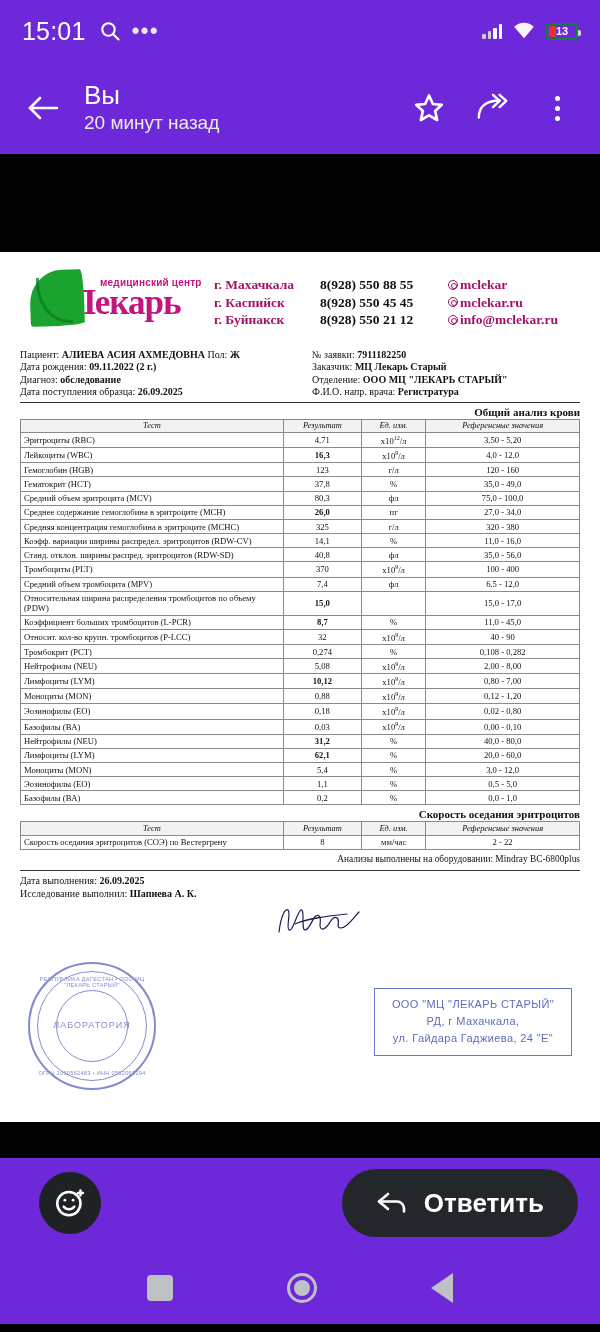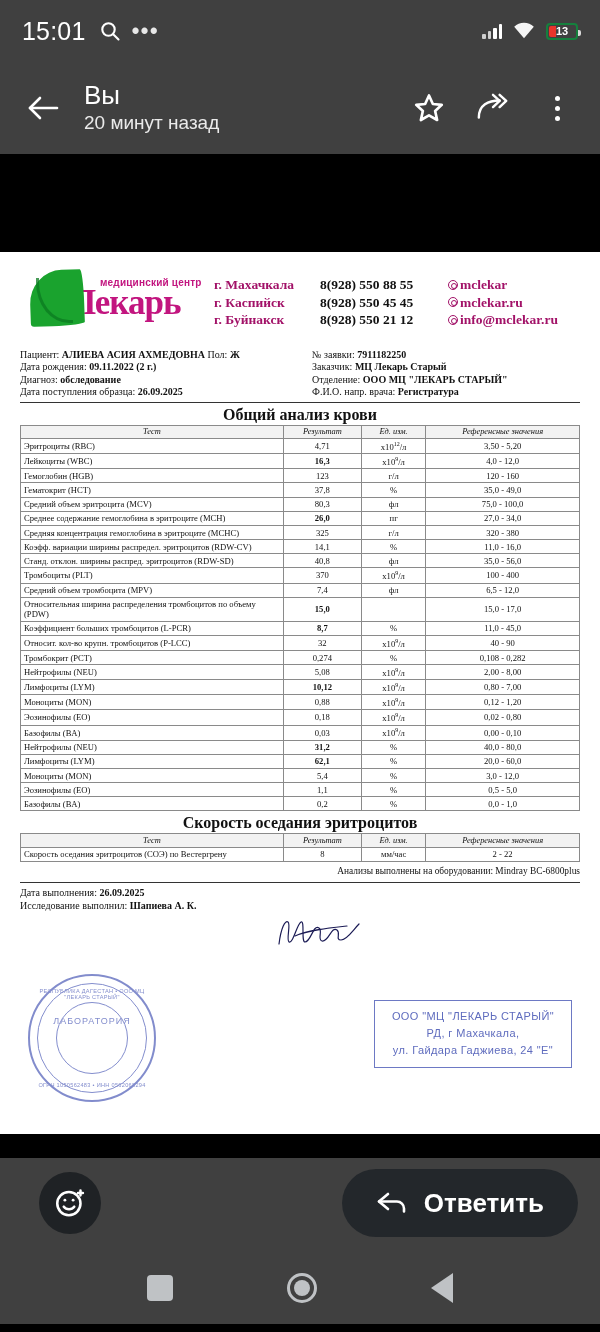--- a/index.html
+++ b/index.html
@@ -2,21 +2,21 @@
 <html><head>
 <meta charset="utf-8">
 <style>
   * { box-sizing: border-box; margin: 0; padding: 0; }
   html, body {
     width: 600px; height: 1332px;
     background: #000;
     font-family: "Liberation Sans", sans-serif;
     overflow: hidden;
   }
-  .phone { position: relative; width: 600px; height: 1324px; background: #404040; }
+  .phone { position: relative; width: 600px; height: 1324px; background: #6d28d9; }
 
   
   .statusbar {
     height: 62px; display: flex; align-items: center;
     padding: 0 22px; color: #fff;
   }
   .sb-time { font-size: 25px; letter-spacing: .2px; font-weight: 400; }
   .sb-search { margin-left: 12px; display: flex; align-items: center; }
   .sb-dots { margin-left: 10px; font-size: 23px; letter-spacing: 1px; color: #e8e8e8; line-height: 10px; }
   .sb-right { margin-left: auto; display: flex; align-items: center; gap: 9px; }
@@ -82,21 +82,21 @@
   .webline { display:flex; align-items:center; gap:2px;text-align:center; }
   .wico { width:10px; height:10px; border:1.3px solid #a21268; border-radius:50%; flex:0 0 auto; position:relative;}
   .wico::after{content:"";position:absolute;left:2px;top:2px;width:4px;height:4px;border:1px solid #a21268;border-radius:50%;}
 
   .info { display:flex; margin-top:18px; font-size:10px; line-height:12.6px; }
   .info-l { width: 292px; }
   .info-r { flex:1; }
   .info b { font-weight:700; }
   .rule { border-top:1px solid #333; margin-top:3px; }
 
-  .sect-title { text-align:center; font-size:16px; font-weight:700; margin:3px 0 1px; }
+  .sect-title { text-align:right; font-size:11px; font-weight:700; margin:3px 0 1px; }
 
   table.lab { width:100%; border-collapse:collapse; table-layout:fixed; }
   table.lab th, table.lab td {
     border:1px solid #8a8a8a; font-size:8.6px; padding:1.6px 3px; color:#111;
   }
   table.lab th { font-style:italic; font-weight:400; text-align:center; background:#f2f2f2; font-size:8.4px;}
   col.c-test{width:47%;} col.c-res{width:14%;} col.c-unit{width:11.5%;} col.c-ref{width:27.5%;}
   td.t-name{text-align:left;font-family:Liberation Serif, serif;}
   td.t-res, td.t-unit, td.t-ref { text-align:center; }
   td.t-res.hi { font-weight:700;margin-left:32px; }
@@ -110,21 +110,21 @@
   .sign svg { position:absolute; left:255px; top:2px; }
 
   .stamps { position:relative; height:150px; margin-top:4px; }
   .round-stamp {
     position:absolute; left:8px; top:0; width:128px; height:128px; border-radius:50%;
     border:2px solid #6d79c4; color:#6d79c4; opacity:.85;
   }
   .round-stamp .ring2{position:absolute;inset:7px;border:1.2px solid #6d79c4;border-radius:50%;}
   .round-stamp .ring3{position:absolute;inset:26px;border:1.2px solid #6d79c4;border-radius:50%;}
   .round-stamp .mid {
-    position:absolute; left:0; right:0; top:40px; text-align:center;
+    position:absolute; left:0; right:0; top:56px; text-align:center;
     font-family:"Liberation Sans",sans-serif; font-size:9px; letter-spacing:1px;
   }
   .round-stamp .top-arc, .round-stamp .bot-arc {
     position:absolute; left:0; right:0; text-align:center;
     font-family:"Liberation Sans",sans-serif; font-size:5.6px; letter-spacing:.3px;
   }
   .round-stamp .top-arc { top:12px; }
   .round-stamp .bot-arc { bottom:12px; }
   .rect-stamp {
     position:absolute; right:8px; top:26px; width:198px; border:1.6px solid #6d79c4;

